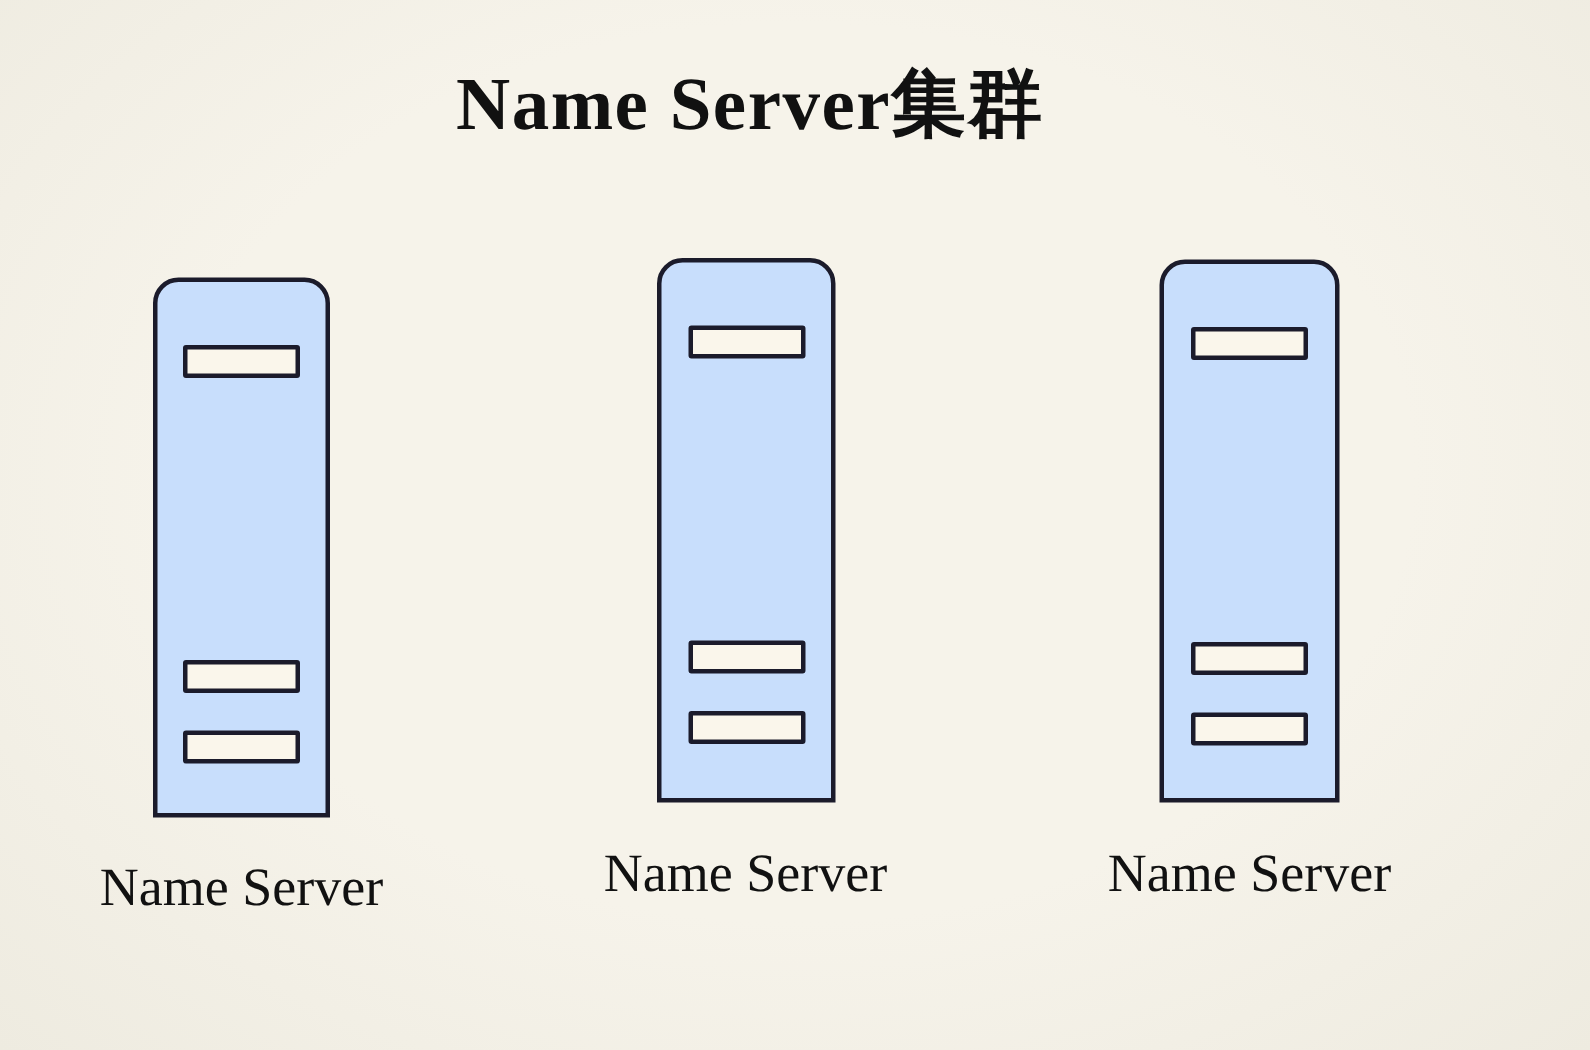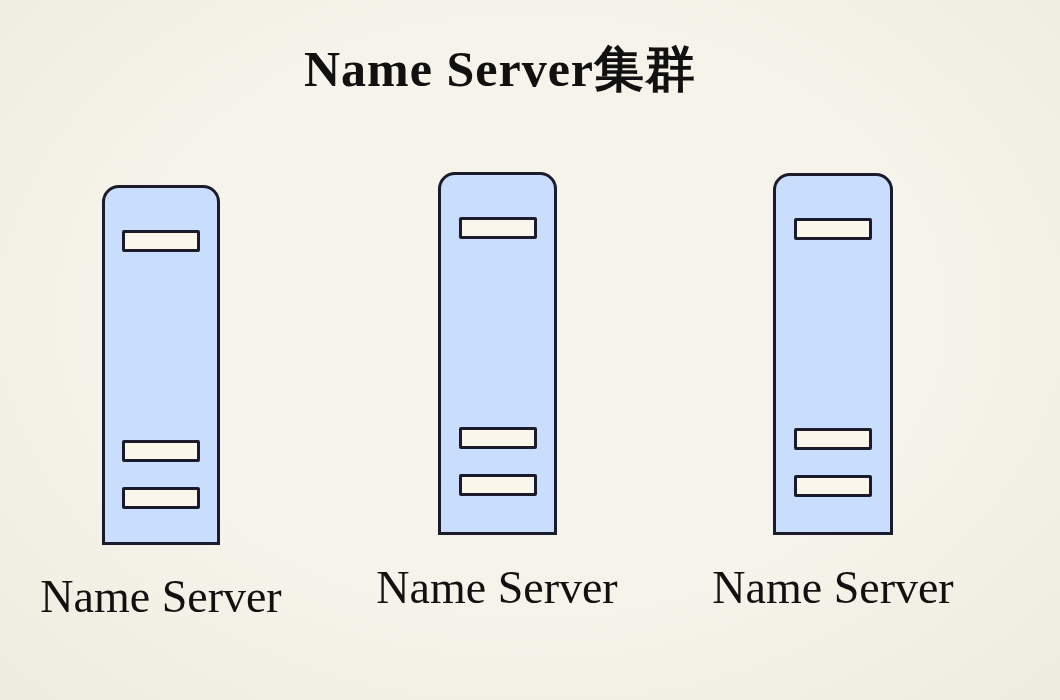--- a/index.html
+++ b/index.html
@@ -51,21 +51,21 @@
     background:var(--slot-fill);
     border:3px solid var(--server-border);
     border-radius:2px;
   }
   .slot-a{top:42px;}
   .slot-b{top:252px;}
   .slot-c{top:299px;}
   .label{
     position:absolute;
     transform:translateX(-50%);
-    font-size:46px;
+    font-size:36px;
     font-weight:500;
     color:var(--text-color);
     white-space:nowrap;
     text-align:right;
   }
   .label.l1{left:161px;top:570px;}
   .label.l2{left:497px;top:561px;}
   .label.l3{left:833px;top:561px;}
 </style>
 </head>

